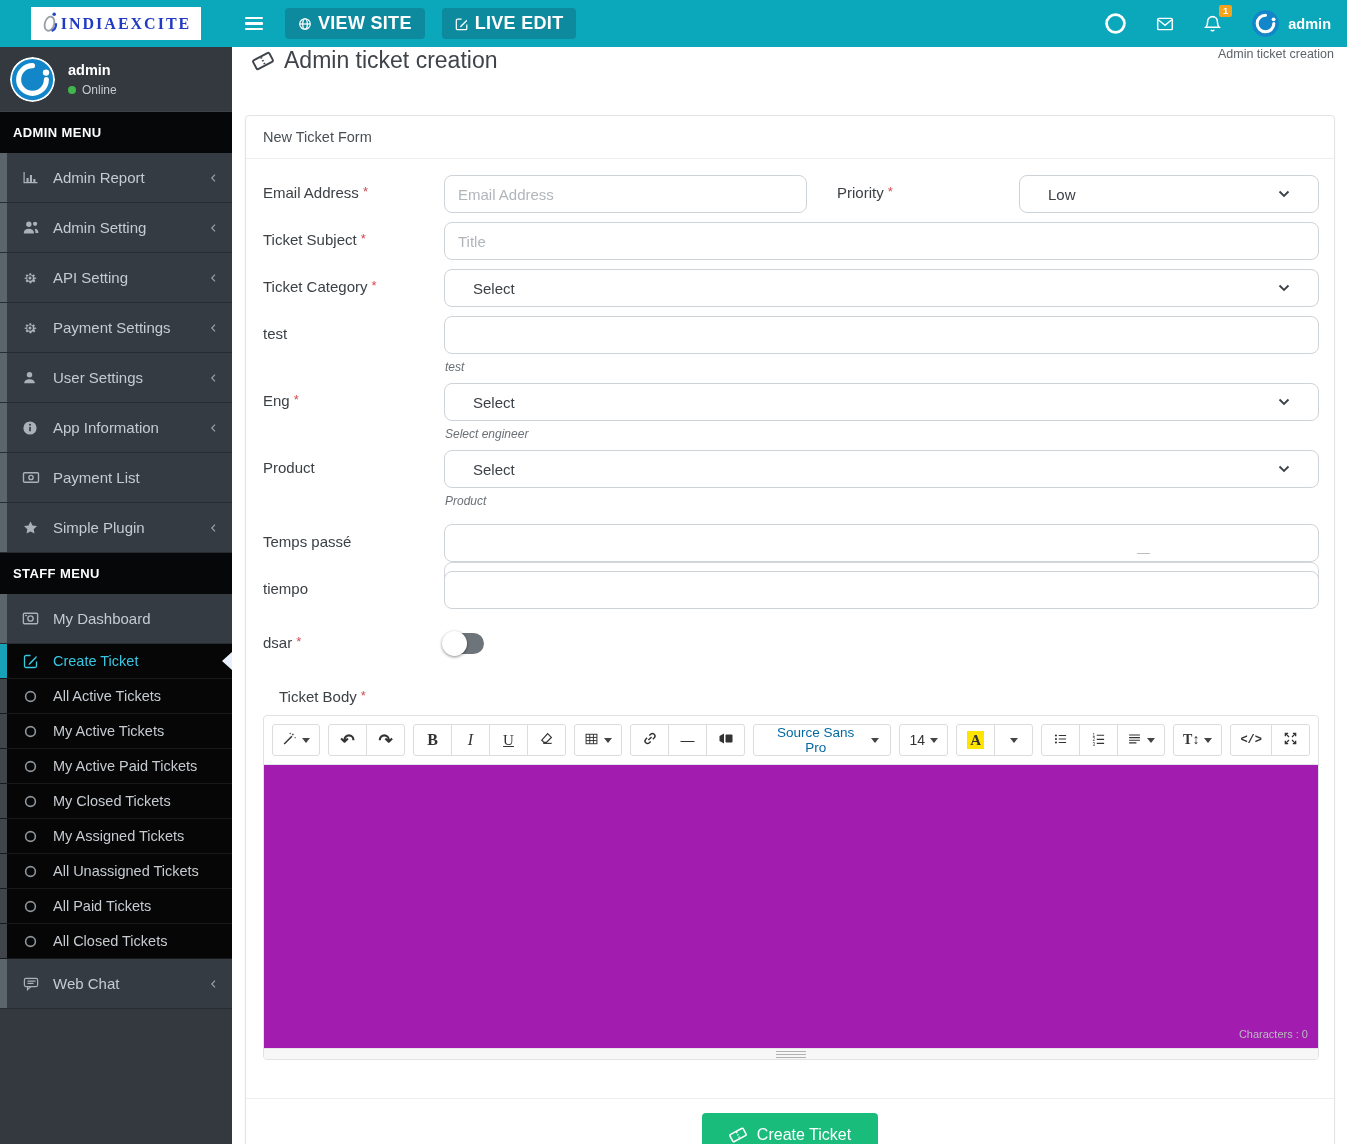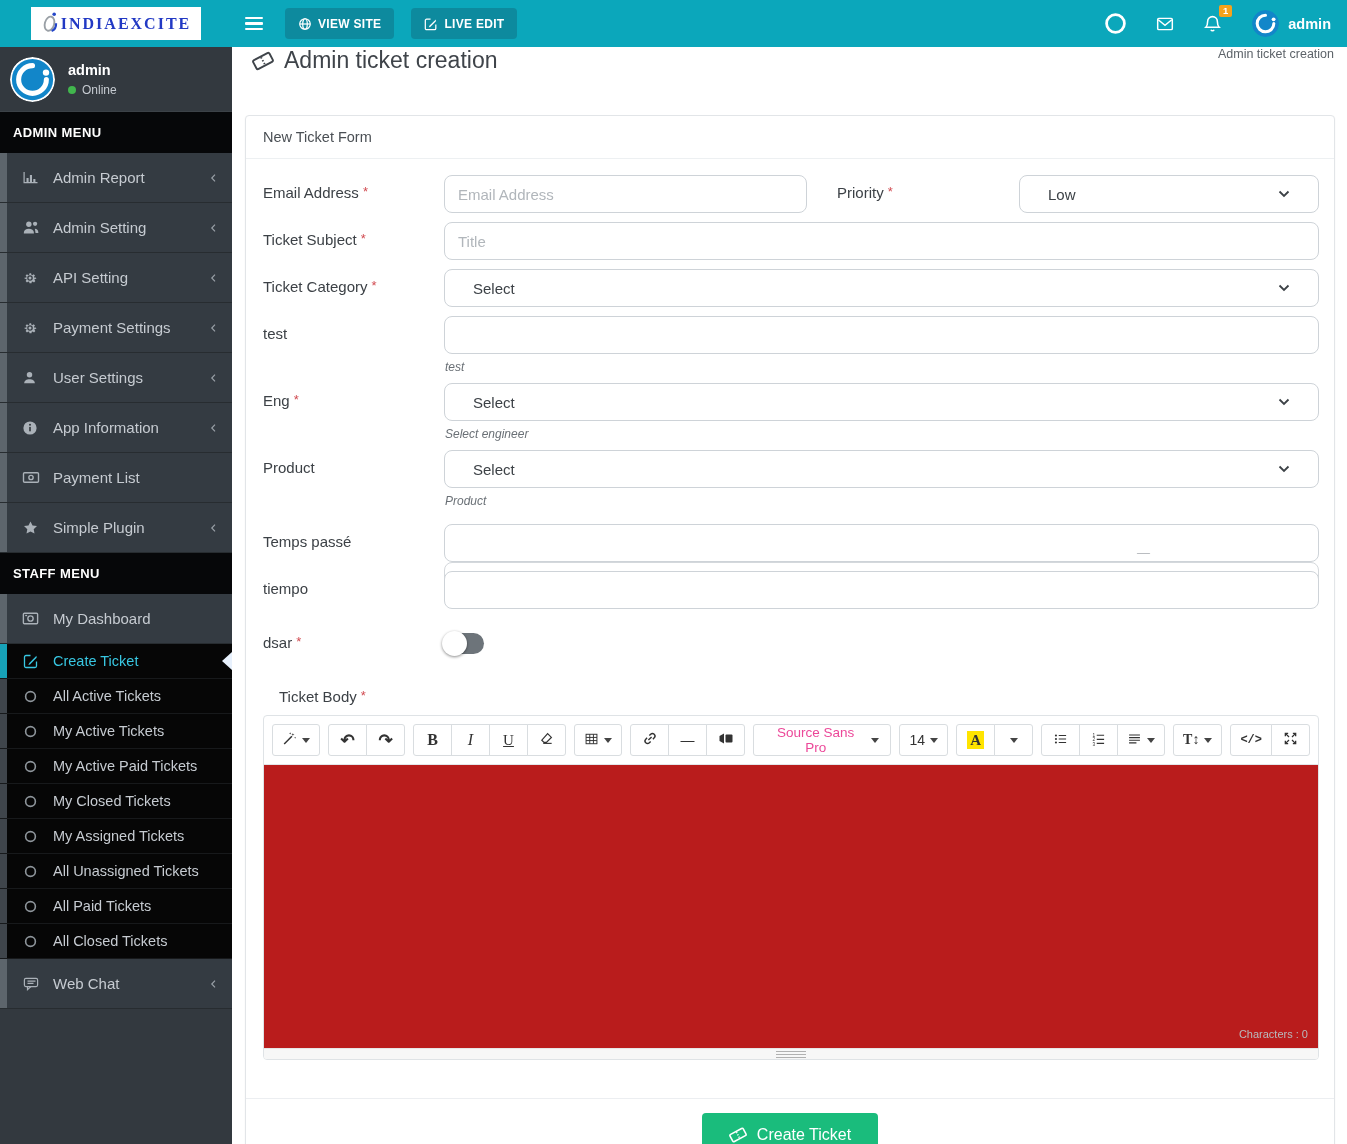--- a/index.html
+++ b/index.html
@@ -9,21 +9,21 @@
 
   
   .navbar{position:absolute;top:0;left:0;right:0;height:47px;background:#0ba7bb;
     display:flex;align-items:center;z-index:20}
   .brand{width:232px;height:47px;flex:none;display:flex;align-items:center;justify-content:center}
   .brand-box{width:170px;height:33px;background:#fff;display:flex;align-items:center;justify-content:center;gap:3px}
   .brand-text{font-family:"Liberation Serif",serif;font-weight:700;font-size:16px;
     letter-spacing:2px;color:#2239c4}
   .nav-burger{margin-left:13px;display:flex;flex-direction:column;gap:3px;cursor:pointer}
   .nav-burger span{display:block;width:18px;height:2.5px;background:#fff;border-radius:1px}
-  .nav-btn{background:#0d8a9e;color:#fff;font-weight:700;font-size:12px;letter-spacing:.3px;
+  .nav-btn{background:#0d8a9e;color:#fff;font-weight:700;font-size:18px;letter-spacing:.3px;
     padding:0 13px;height:31px;border:none;border-radius:4px;margin-left:17px;
     display:flex;gap:6px;align-items:center;font-family:inherit;cursor:pointer}
   .nav-btn .icon{display:flex}
   .nav-right{margin-left:auto;display:flex;align-items:center;margin-right:16px;color:#fff}
   .nav-ic{display:flex;align-items:center;margin-left:28px;position:relative;cursor:pointer;color:#fff}
   .badge{position:absolute;top:-9px;right:-10px;background:#f7a21b;color:#fff;font-size:9.5px;
     font-weight:700;padding:1px 4px 2px;border-radius:2px;line-height:1}
   .nav-avatar{width:27px;height:27px;border-radius:50%;overflow:hidden;margin-left:30px}
   .nav-user{font-size:14.5px;font-weight:700;margin-left:9px}
 
@@ -106,26 +106,26 @@
     cursor:pointer;font-family:inherit}
   .tgroup .tbtn+.tbtn{margin-left:-1px}
   .tgroup .tbtn:first-child{border-radius:3px 0 0 3px}
   .tgroup .tbtn:last-child{border-radius:0 3px 3px 0}
   .tgroup .tbtn:only-child{border-radius:3px}
   .tbtn .caret{display:flex;color:#444}
   .tbtn.st-bold{font-family:"Liberation Serif",serif;font-weight:700;font-size:16px}
   .tbtn.st-italic{font-family:"Liberation Serif",serif;font-style:italic;font-size:16px}
   .tbtn.st-underline{font-family:"Liberation Serif",serif;text-decoration:underline;font-size:15px}
   .tbtn.st-arrow{font-size:17px;font-weight:700}
-  .tbtn.st-wide{font-size:13.5px;padding:0 11px;color:#ec4899}
+  .tbtn.st-wide{font-size:13.5px;padding:0 11px;color:#0369a1}
   .tbtn.st-code{font-family:"Liberation Mono",monospace;font-size:12px;font-weight:700}
   .tbtn.st-hl .hlA{background:#ffe400;padding:0 3px;font-family:"Liberation Serif",serif;
     font-weight:700;font-size:15px;line-height:1.2}
   .tbtn.st-lh{font-weight:700;font-family:"Liberation Serif",serif}
-  .editarea{height:283px;position:relative;background:#b91c1c}
+  .editarea{height:283px;position:relative;background:#a21caf}
   .chars{position:absolute;right:10px;bottom:8px;font-size:11px;color:#b8bbbe}
   .statusbar{height:11px;background:#f7f7f7;border-top:1px solid #e6e6e6;display:flex;
     align-items:center;justify-content:center;border-radius:0 0 3px 3px;cursor:row-resize}
   .grip{width:30px;height:7px;background:repeating-linear-gradient(#b1b1b1 0 1px,transparent 1px 3px)}
 
   .card-footer{border-top:1px solid #eceef1;padding:14px;display:flex;justify-content:center;
     background:#fff;border-radius:0 0 4px 4px;margin-top:0}
   .create-btn{background:#1abc7c;color:#fff;border:none;border-radius:4px;font-size:16px;
     padding:0 27px;height:43px;display:flex;align-items:center;gap:10px;font-family:inherit;cursor:pointer}
   .create-btn .icon{display:flex}

